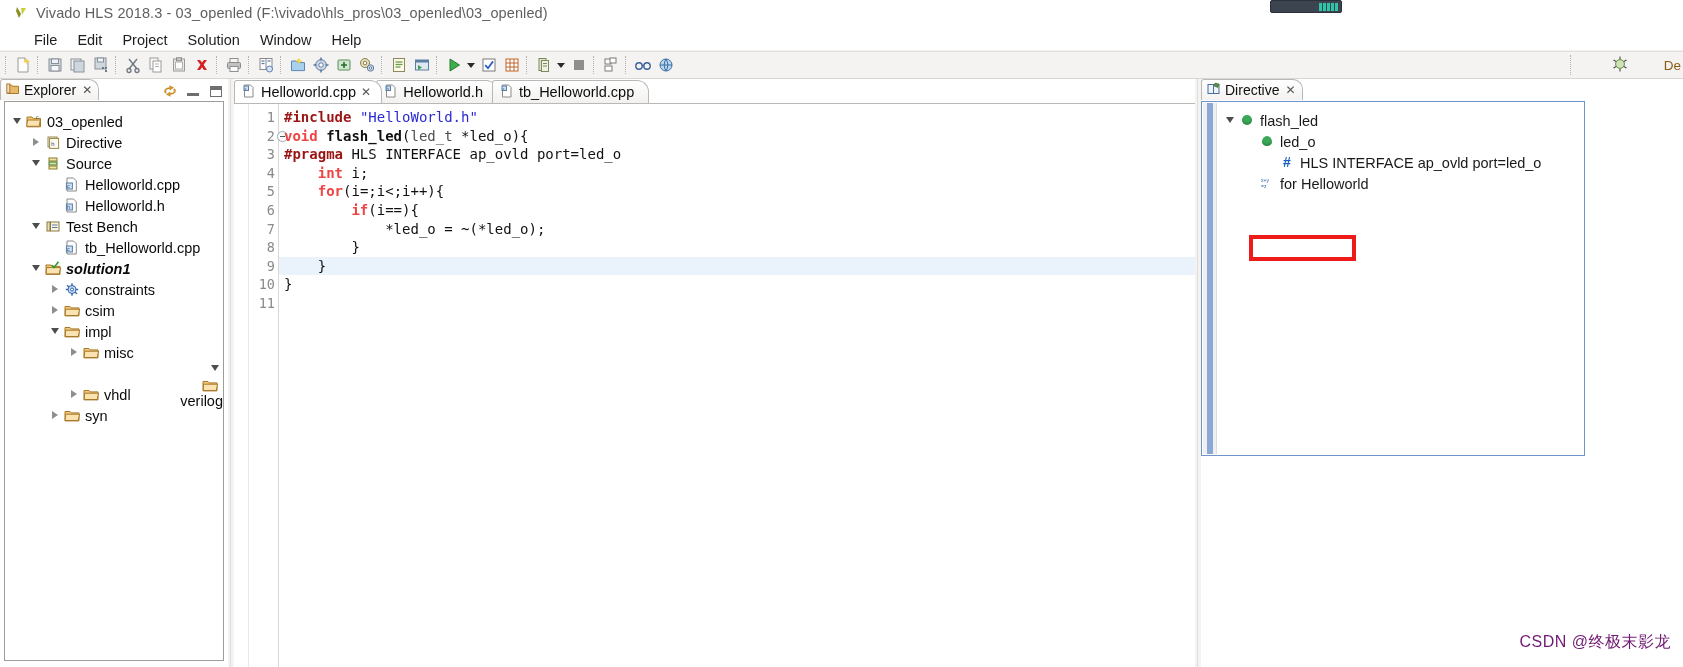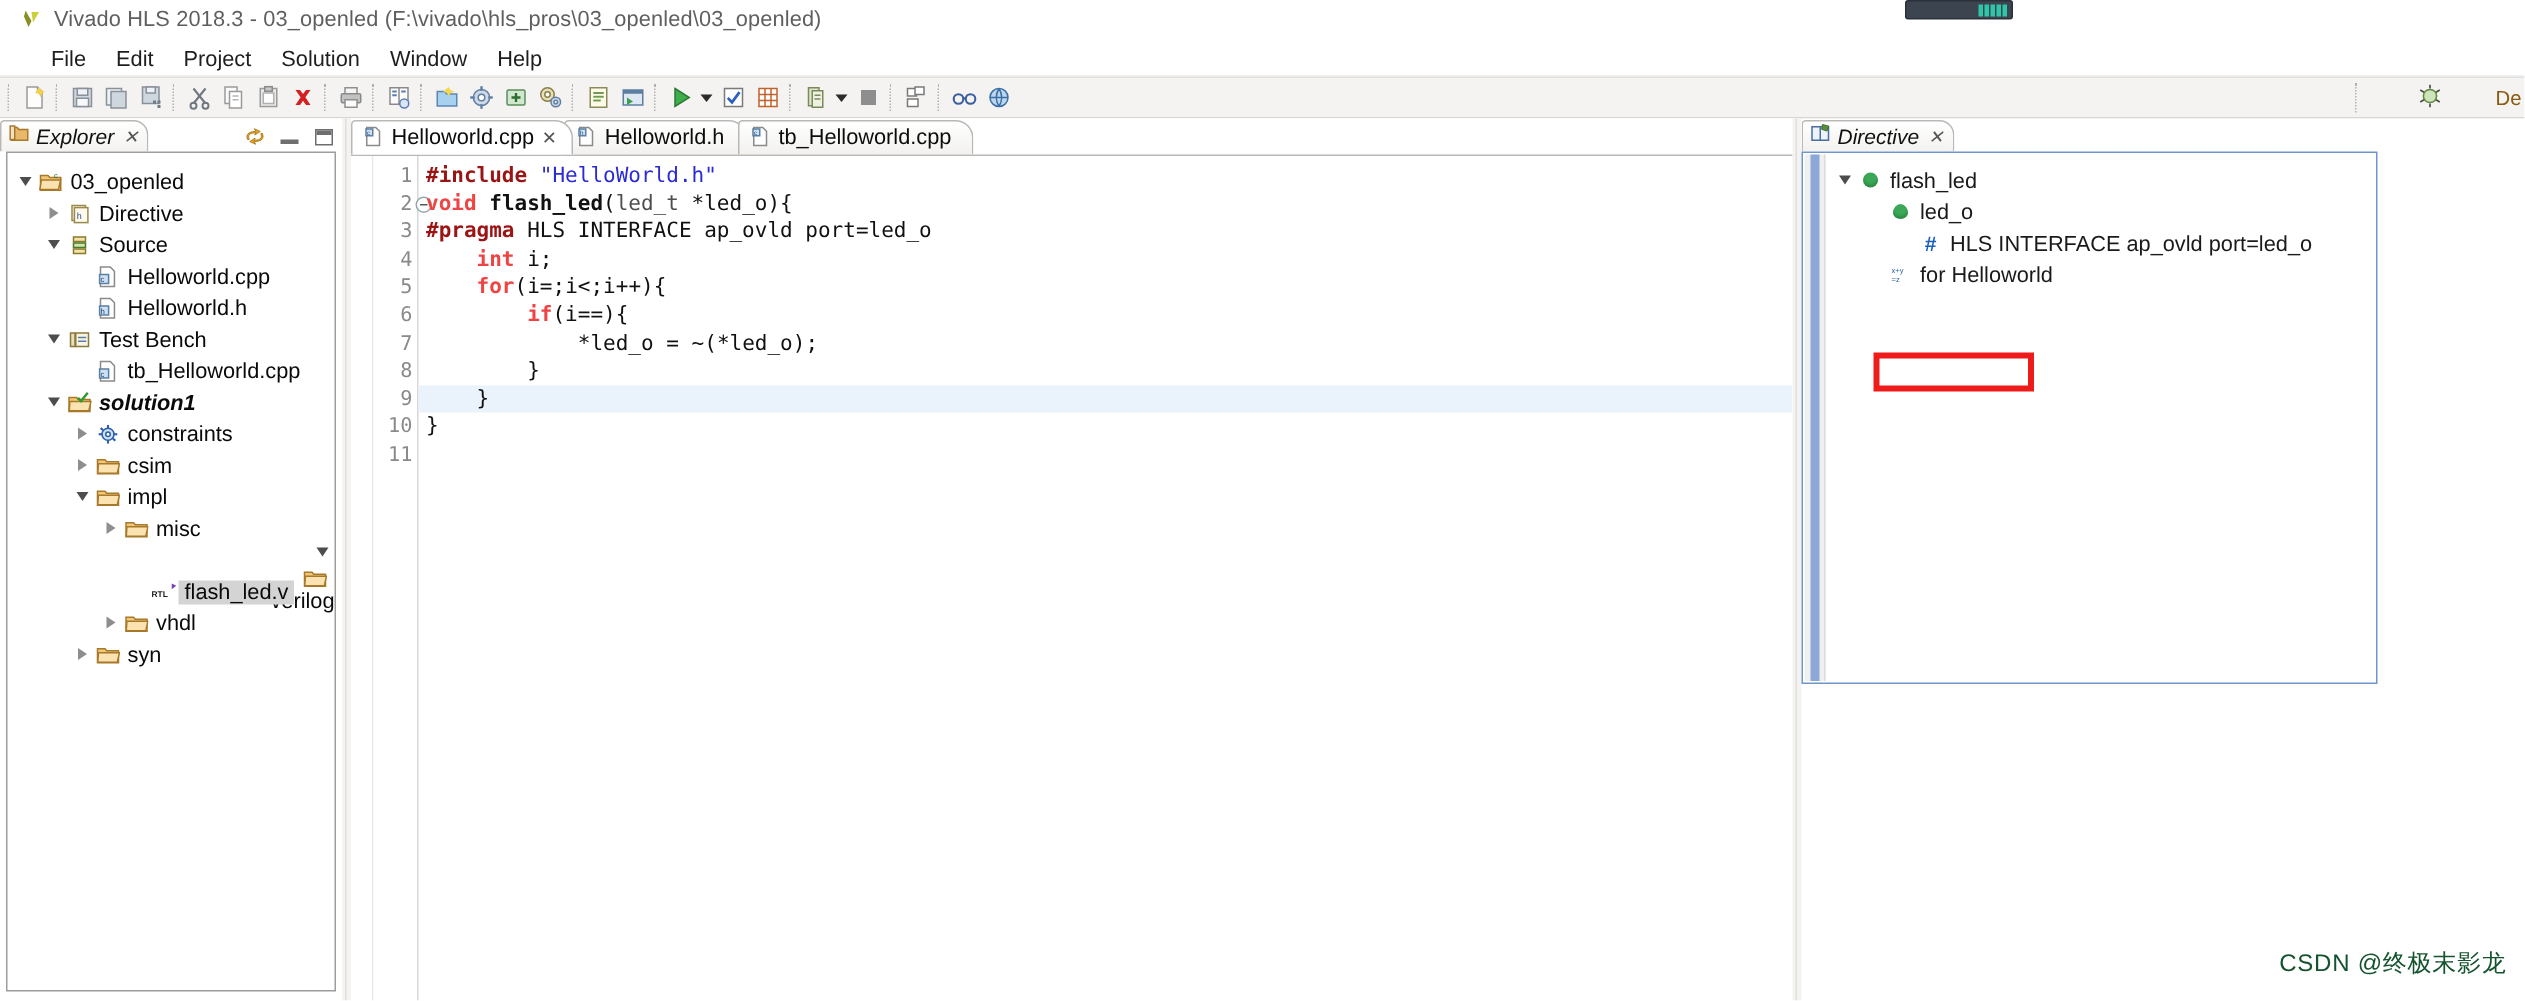--- a/index.html
+++ b/index.html
@@ -159,22 +159,21 @@
     position: absolute;
     left: 0; top: 0;
     width: 228px;
     bottom: 0;
     background: #ffffff;
   }
   .view-tabbar {
     height: 22px;
     position: relative;
     display: flex;
-    align-items: center;
-    font-style: italic;
+    align-items: flex-start;
   }
   .view-tab {
     height: 21px;
     display: flex;
     align-items: center;
     padding: 0 6px 0 5px;
     border: 1px solid #b9b8b5;
     border-bottom: none;
     border-radius: 3px 10px 0 0;
     background: linear-gradient(#ffffff, #f3f2f0);
@@ -437,21 +436,21 @@
     box-sizing: border-box;
     z-index: 5;
   }
 
   
   .watermark {
     position: absolute;
     right: 12px;
     bottom: 14px;
     font-size: 16px;
-    color: #14532d;
+    color: #701a75;
     letter-spacing: .5px;
     white-space: nowrap;
   }
 </style>
 </head>
 <body>
 
 <div class="titlebar">
   <span class="app-icon">
     <svg width="16" height="16" viewBox="0 0 16 16">
@@ -872,30 +871,20 @@
           </div>
           <div class="trow" style="padding-left: 61px; flex-direction: column;">
             <span class="twist expanded"></span>
             <span class="ticon">
               <svg width="16" height="15" viewBox="0 0 16 15">
                 <path d="M1 3.5 h5 l1.2 1.4 h7.8 v8 h-14 z" fill="#f0c878" stroke="#a8792a"></path>
                 <path d="M1.6 6.2 h14 l-1.4 6.3 h-13 z" fill="#fae3b0" stroke="#a8792a"></path>
               </svg>
             </span>
             <span class="tlabel">verilog</span>
-          </div>
-          <div class="trow selected" style="padding-left: 80px;">
-            <span class="twist "></span>
-            <span class="ticon">
-              <svg width="18" height="15" viewBox="0 0 18 15">
-                <text x="0" y="11" font-size="5.6" font-weight="bold" fill="#1a1a1a" font-family="Liberation Sans, sans-serif">RTL</text>
-                <path d="M13.5 2 l3 1.5 l-3 2.4 z" fill="#7b3fc0"></path>
-              </svg>
-            </span>
-            <span class="tlabel">flash_led.v</span>
           </div>
           <div class="trow" style="padding-left: 61px;">
             <span class="twist collapsed"></span>
             <span class="ticon">
               <svg width="16" height="15" viewBox="0 0 16 15">
                 <path d="M1 3.5 h5 l1.2 1.4 h7.8 v8 h-14 z" fill="#f0c878" stroke="#a8792a"></path>
                 <path d="M1.6 6.2 h14 l-1.4 6.3 h-13 z" fill="#fae3b0" stroke="#a8792a"></path>
               </svg>
             </span>
             <span class="tlabel">vhdl</span>

